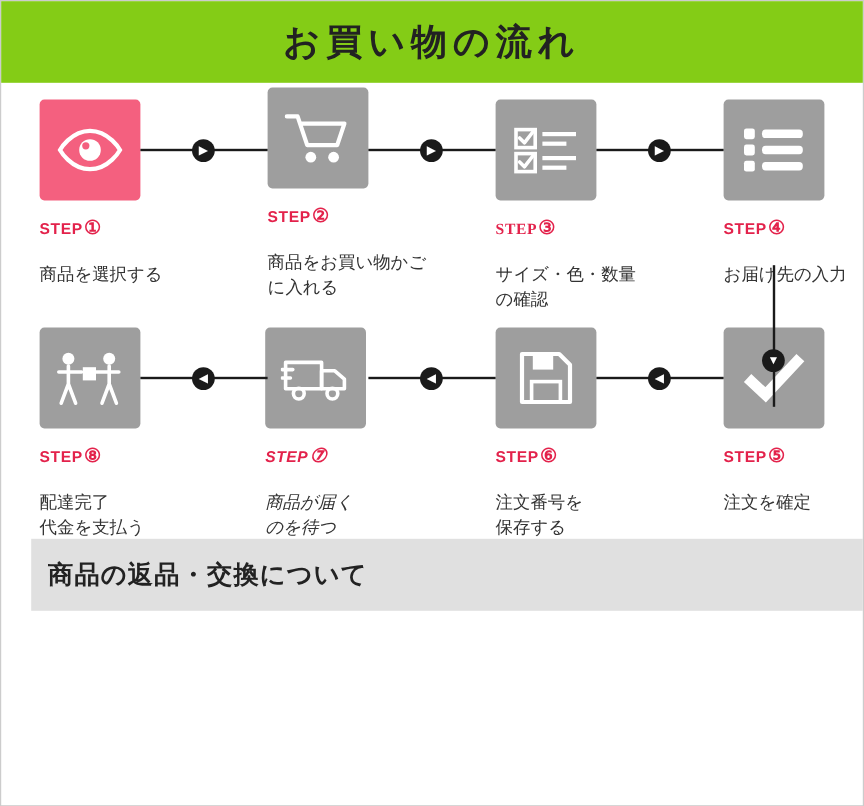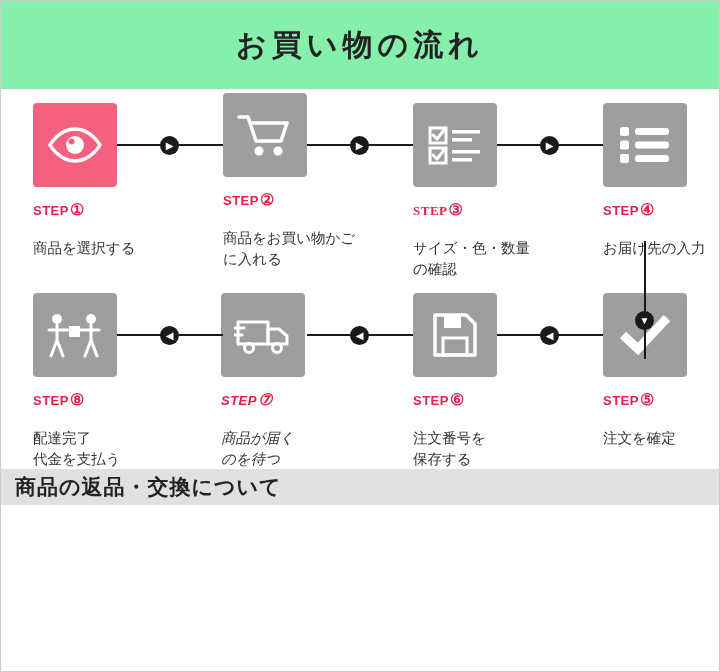--- a/index.html
+++ b/index.html
@@ -17,40 +17,41 @@
   .page {
     width: 720px;
     height: 672px;
     box-sizing: border-box;
     border: 1px solid #cccccc;
     position: relative;
     background: #ffffff;
   }
   
   .header-bar {
-    background: #86efac;
-    height: 88px;
+    background: #84cc16;
+    height: 68px;
     display: flex;
     align-items: center;
     justify-content: center;
   }
   .header-bar .title {
     font-family: "DejaVu Serif", serif;
     font-size: 30px;
     font-weight: bold;
     letter-spacing: 5px;
     color: #222222;
   }
   .section-bar {
     background: #e0e0e0;
-    height: 36px;
+    height: 60px;
     display: flex;
     align-items: center;
     padding-left: 14px;
     box-sizing: border-box;
+    margin-left: 25px;
   }
   .section-bar .title {
     font-family: "DejaVu Serif", serif;
     font-size: 21px;
     font-weight: bold;
     letter-spacing: 1px;
     color: #222222;
   }
   
   .steps-area {

